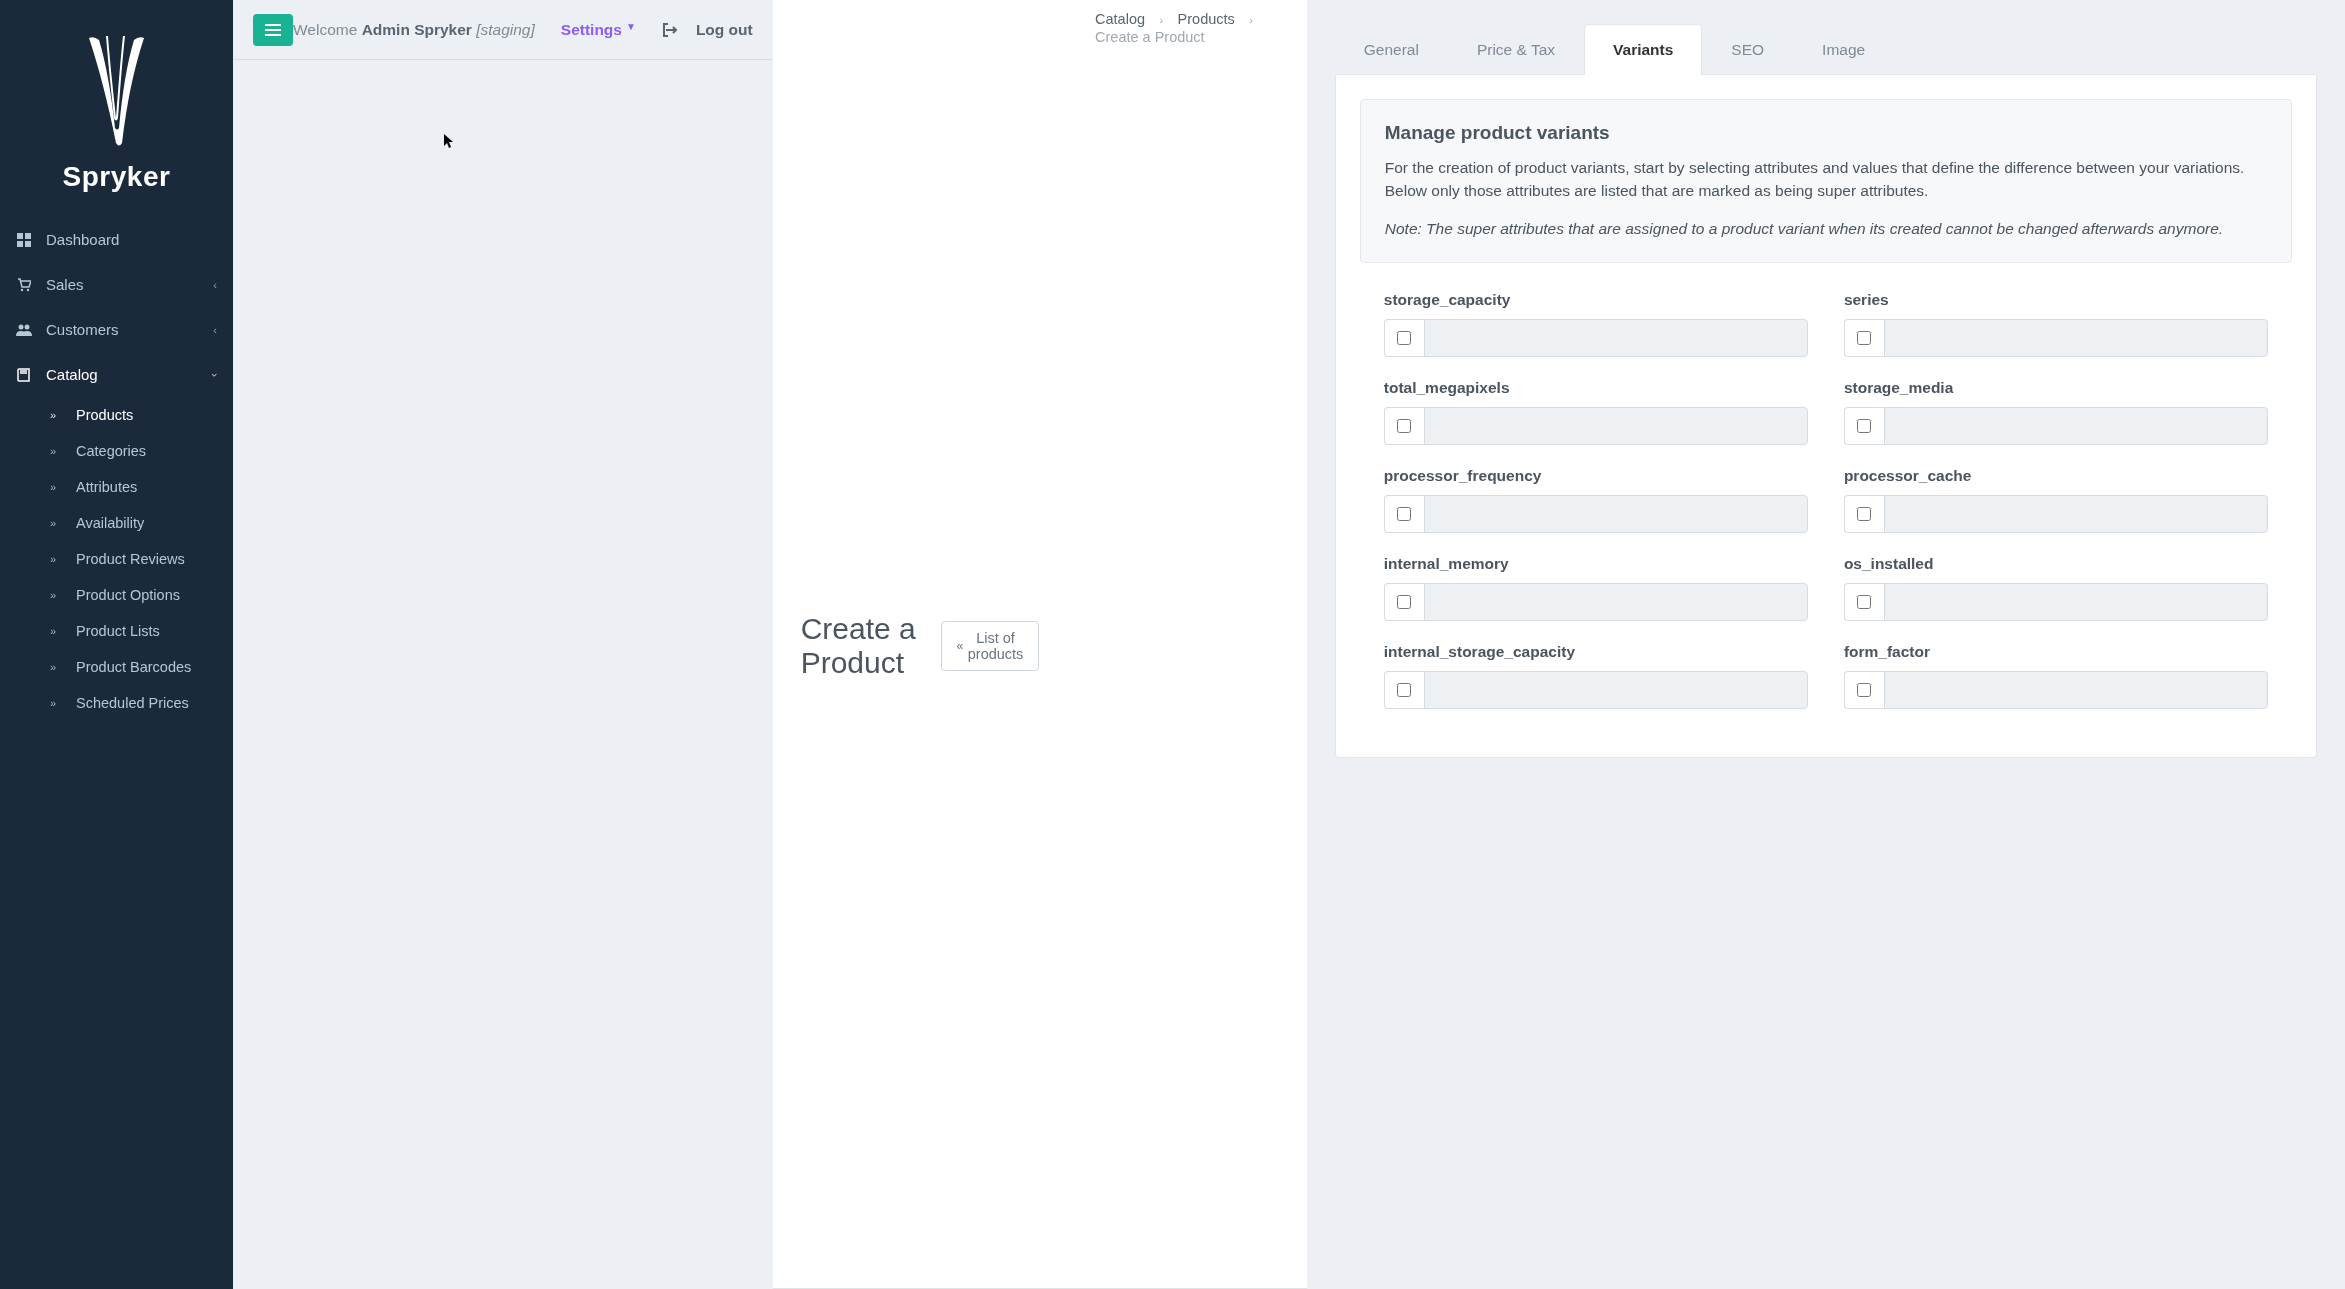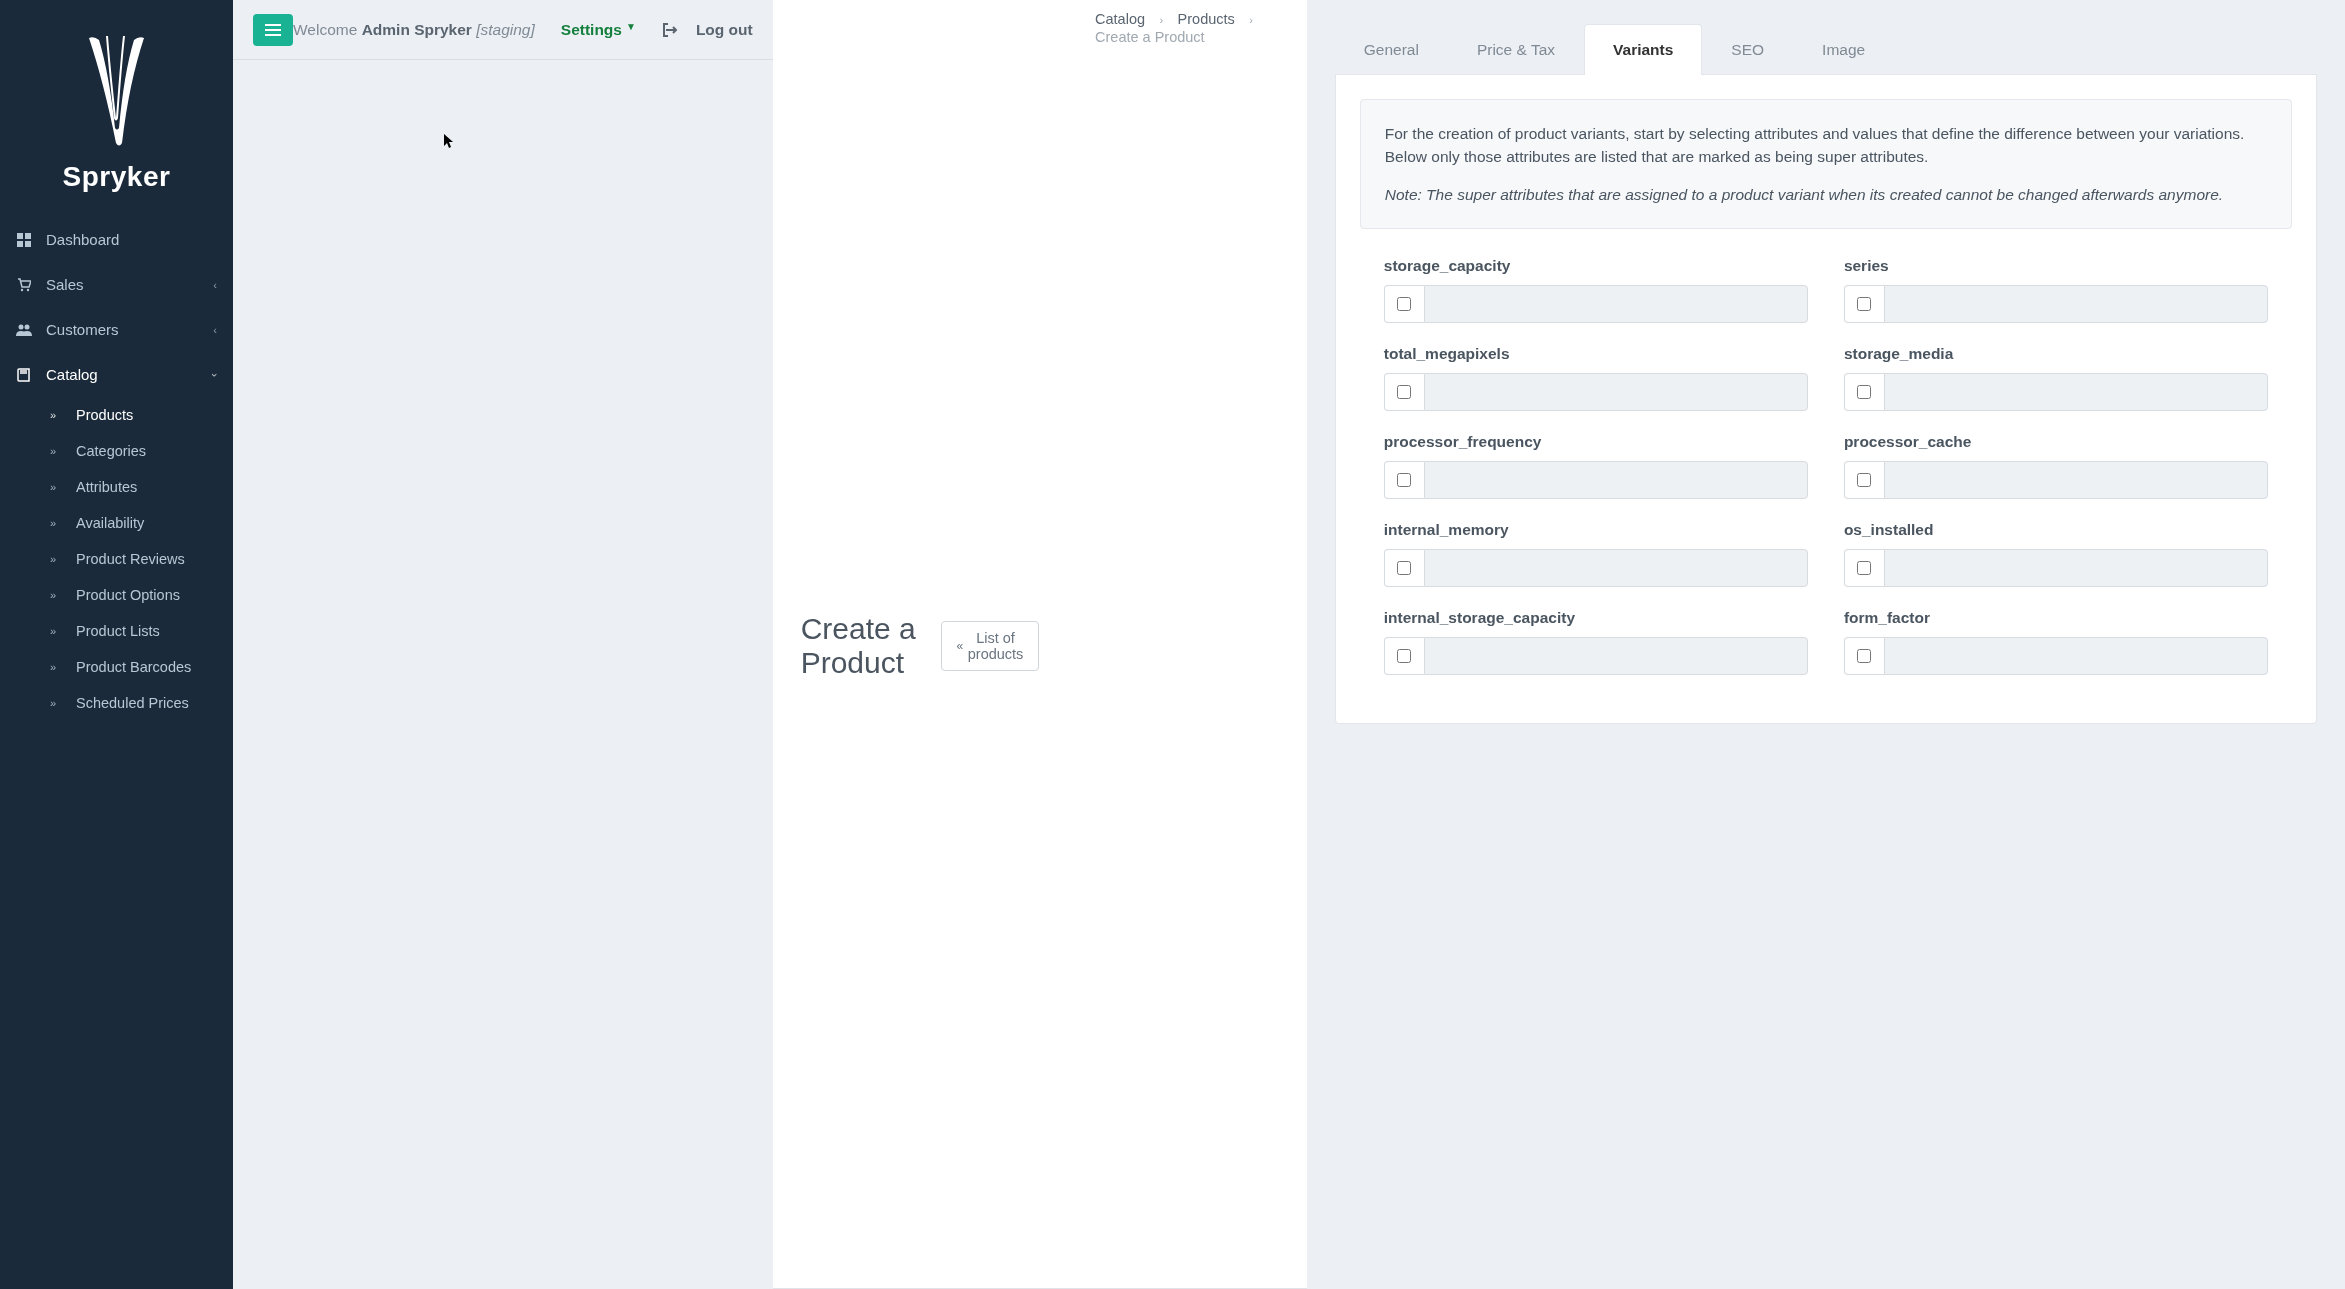--- a/index.html
+++ b/index.html
@@ -22,21 +22,21 @@
 
 
 .main { flex: 1; display: flex; flex-direction: row; overflow-y: auto; background: #ecf0f5; }
 .topbar { background: #ecf0f5; height: 60px; display: flex; align-items: center; padding: 0 20px; border-bottom: 1px solid #d9dee3; flex-shrink: 0; }
 .btn-green { background: #19b394; width: 40px; height: 32px; border-radius: 4px; display: flex; align-items: center; justify-content: center; cursor: pointer; }
 .btn-green svg { width: 16px; height: 14px; }
 .topbar-right { margin-left: auto; display: flex; align-items: center; gap: 26px; color: #808a94; font-size: 15.5px; }
 .welcome-text { }
 .welcome-text b { color: #5a6570; font-weight: 700; }
 .welcome-text i { font-style: italic; }
-.settings-link { color: #15803d; font-weight: 600; cursor: pointer; display: flex; align-items: flex-start; gap: 4px; }
+.settings-link { color: #8b5cf6; font-weight: 600; cursor: pointer; display: flex; align-items: flex-start; gap: 4px; }
 .logout-link { color: #5a6570; font-weight: 700; cursor: pointer; display: flex; align-items: center; gap: 18px; }
 
 .page-head { background: #fff; padding: 26px 28px 22px; display: flex; align-items: center; border-bottom: 1px solid #e0e4e8; }
 .page-title { font-size: 30px; font-weight: 400; color: #4a5560; }
 .btn-outline { margin-left: auto; border: 1px solid #cfd6dc; border-radius: 4px; padding: 8px 14px; color: #6a7580; font-size: 14.5px; background: #fff; cursor: pointer; display: flex; align-items: center; gap: 4px; }
 
 .breadcrumbs { background: #fff; padding: 10px 28px 12px; border-bottom: 1px solid #e0e4e8; }
 .breadcrumbs a { color: #5a6570; text-decoration: none; font-size: 14.5px; }
 .breadcrumbs .sep { color: #a0a8b0; margin: 0 10px; font-size: 11px; }
 .breadcrumbs .current { color: #a0a8b0; font-size: 14.5px; }
@@ -211,20 +211,21 @@
       <div class="tabs">
         <div class="tab">General</div>
         <div class="tab">Price &amp; Tax</div>
         <div class="tab active">Variants</div>
         <div class="tab">SEO</div>
         <div class="tab">Image</div>
       </div>
 
       <div class="tab-panel">
         <div class="info-box">
+          <h3>Manage product variants</h3>
           <p>For the creation of product variants, start by selecting attributes and values that define the difference between your variations. Below only those attributes are listed that are marked as being super attributes.</p>
           <p class="note">Note: The super attributes that are assigned to a product variant when its created cannot be changed afterwards anymore.</p>
         </div>
 
         <div class="attr-grid">
 
           <div class="attr-field">
             <label>storage_capacity</label>
             <div class="attr-row">
               <div class="attr-check">

